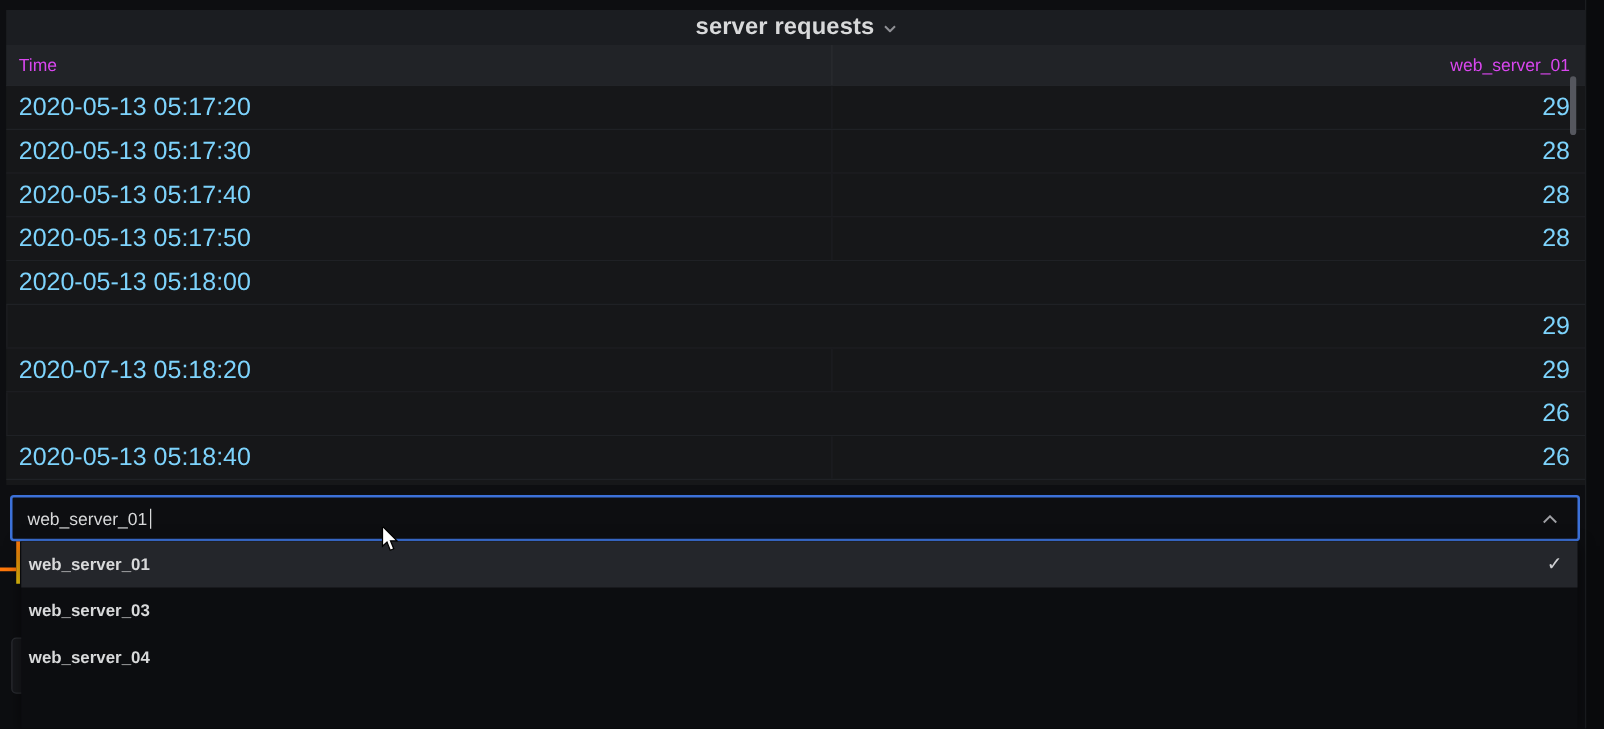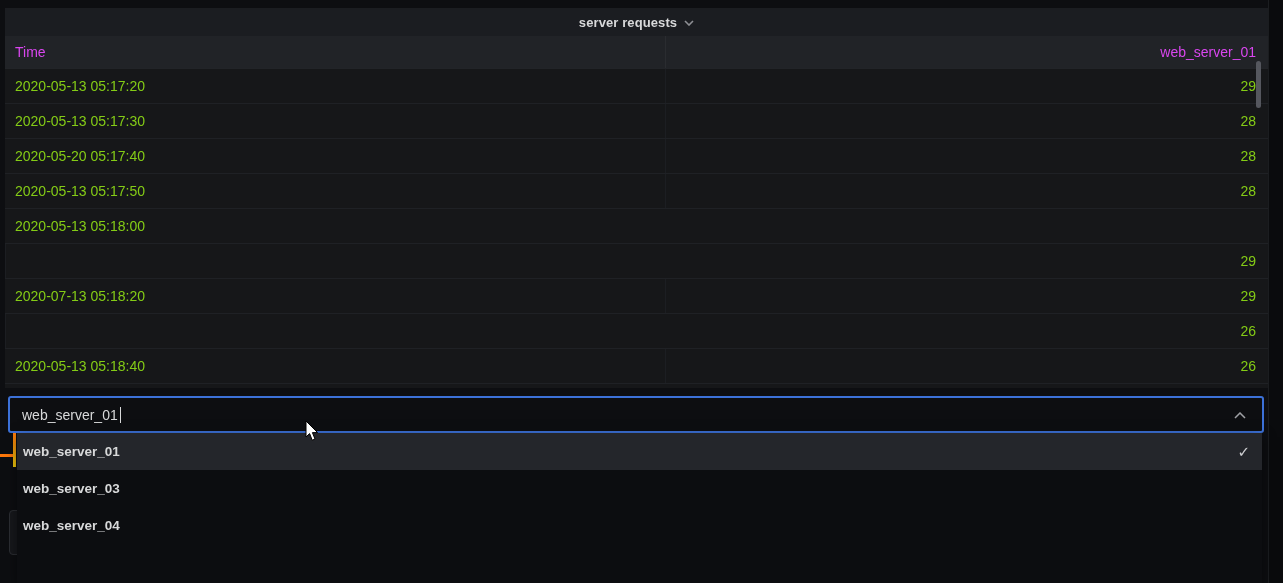--- a/index.html
+++ b/index.html
@@ -3,31 +3,31 @@
 <meta charset="utf-8">
 <style>
   * { margin:0; padding:0; box-sizing:border-box; }
   html,body { background:#0b0c0e; }
   body { font-family:"Liberation Sans","DejaVu Sans",sans-serif; }
   .screen { position:relative; width:1283px; height:583px; background:#0d0e11; overflow:hidden; }
 
   
   .table-panel { position:absolute; left:5px; top:8px; width:1263px; height:380px; background:#161719; }
   .panel-header { height:28px; background:#1b1d21; display:flex; align-items:center; justify-content:center; gap:7px; cursor:pointer; }
-  .panel-title { font-size:13px; font-weight:700; color:#d8d9da; letter-spacing:.1px; }
+  .panel-title { font-size:19px; font-weight:700; color:#d8d9da; letter-spacing:.1px; }
   .panel-chevron { margin-top:2px; }
 
   .thead { height:33px; background:#212327; display:flex; align-items:center; border-bottom:1px solid #222428; }
   .th { font-size:14px; color:#d946ef; }
   .th-time { width:660px; padding-left:10px; }
   .th-value { flex:1; text-align:right; padding-right:12px; border-left:1px solid #2a2c30; height:100%; line-height:32px; }
 
   .tbody {}
   .trow { height:35px; display:flex; align-items:center; border-bottom:1px solid #1f2125; background:#161719; }
-  .tcell { font-size:14px; color:#84cc16; }
+  .tcell { font-size:20px; color:#7dd3fc; }
   .cell-time { width:660px; padding-left:10px; }
   .cell-value { flex:1; text-align:right; padding-right:12px; border-left:1px solid #1c1e22; height:100%; line-height:34px; }
 
   .scroll-thumb { position:absolute; left:1256px; top:61px; width:5px; height:47px; background:#55575e; border-radius:3px; }
 
   
   .right-strip { position:absolute; left:1268px; top:0; width:15px; height:583px; background:#0a0b0d; border-left:1px solid #1b1d20; }
 
   
   .combobox { position:absolute; left:8px; top:396px; width:1256px; height:37px; background:#0d0e11; border:2px solid #3c71d8; border-radius:3px; display:flex; align-items:center; cursor:text; z-index:4; }
@@ -69,21 +69,21 @@
     <div class="tbody">
         <div class="trow">
           <div class="tcell cell-time">2020-05-13 05:17:20</div>
           <div class="tcell cell-value">29</div>
         </div>
         <div class="trow">
           <div class="tcell cell-time">2020-05-13 05:17:30</div>
           <div class="tcell cell-value">28</div>
         </div>
         <div class="trow">
-          <div class="tcell cell-time">2020-05-20 05:17:40</div>
+          <div class="tcell cell-time">2020-05-13 05:17:40</div>
           <div class="tcell cell-value">28</div>
         </div>
         <div class="trow">
           <div class="tcell cell-time">2020-05-13 05:17:50</div>
           <div class="tcell cell-value">28</div>
         </div>
         <div class="trow">
           <div class="tcell cell-time">2020-05-13 05:18:00</div>
         </div>
         <div class="trow">

